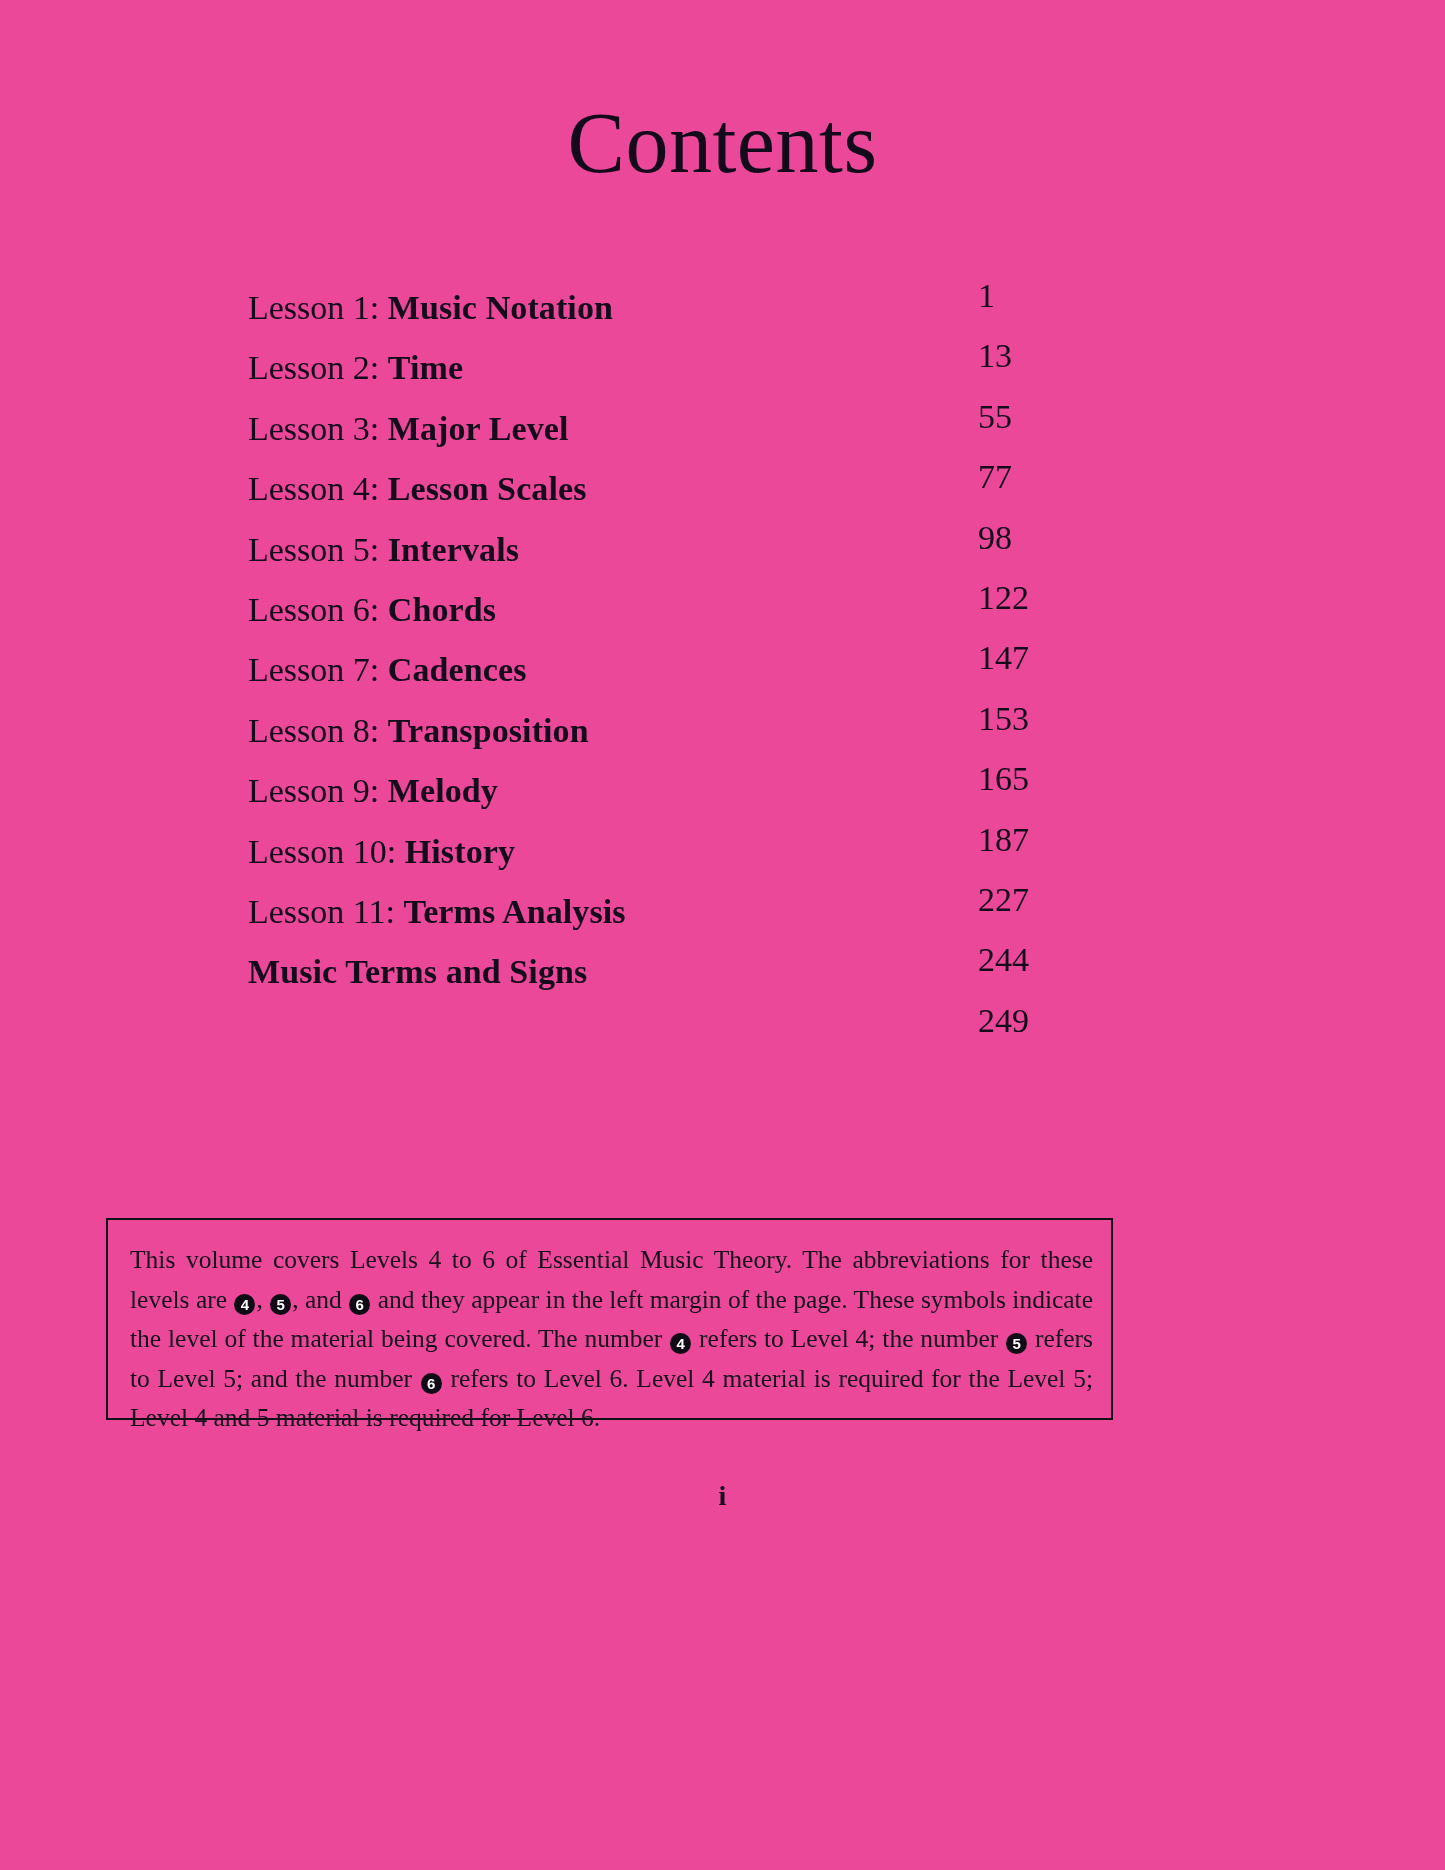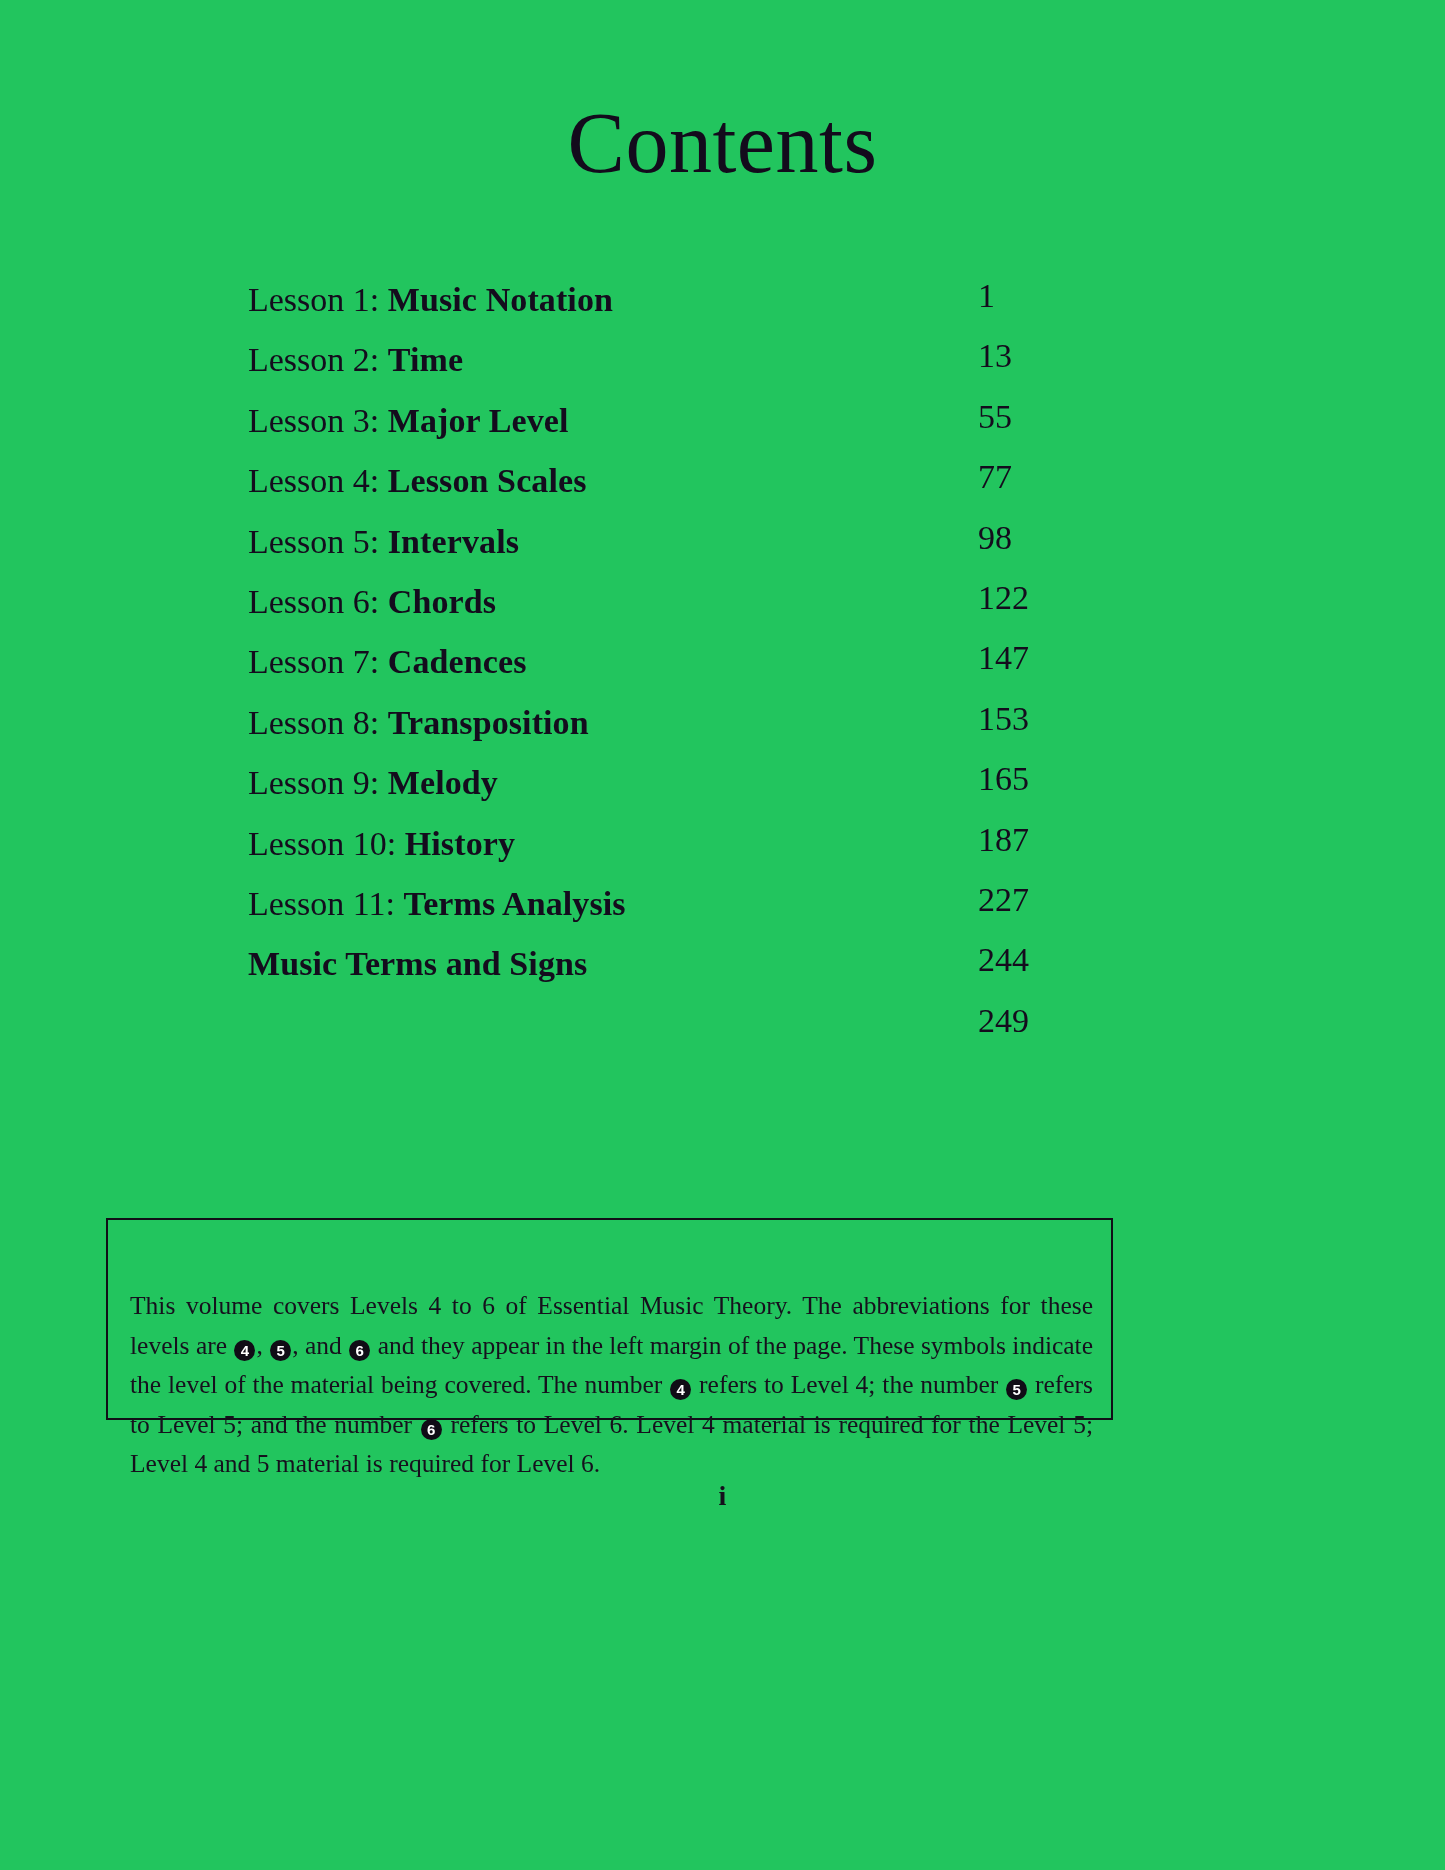--- a/index.html
+++ b/index.html
@@ -11,21 +11,21 @@
     width: 1445px;
     height: 1870px;
     position: relative;
     font-family: "Liberation Serif", "DejaVu Serif", serif;
     color: #120a18;
     overflow: hidden;
   }
   .page {
     position: absolute;
     inset: 0;
-    background: #22c55e;
+    background: #ec4899;
   }
 
   
   .title {
     position: absolute;
     top: 100px;
     left: 0;
     width: 1445px;
     text-align: center;
     font-size: 86px;
@@ -43,21 +43,21 @@
     width: 900px;
   }
   .toc-row {
     position: relative;
     height: 60.4px;
     white-space: nowrap;
   }
   .toc-label {
     position: absolute;
     left: 0;
-    top: 4px;
+    top: 12px;
     font-size: 34px;
     line-height: 44px;
     color: #140c1d;
     font-family: Liberation Serif, serif;
   }
   .toc-label .prefix {
     font-weight: 400;
   }
   .toc-label .name {
     font-weight: 700;
@@ -87,21 +87,20 @@
     position: absolute;
     left: 22px;
     top: 20px;
     width: 963px;
     font-size: 25.5px;
     line-height: 39.5px;
     text-align: justify;
     text-justify: inter-word;
     color: #16101d;
     hyphens: none;
-    margin-top: 46px;
   }
   .note-text .circnum {
     display: inline-block;
     width: 21px;
     height: 21px;
     border-radius: 50%;
     background: #100c16;
     color: #ffffff;
     font-size: 15px;
     line-height: 21px;

